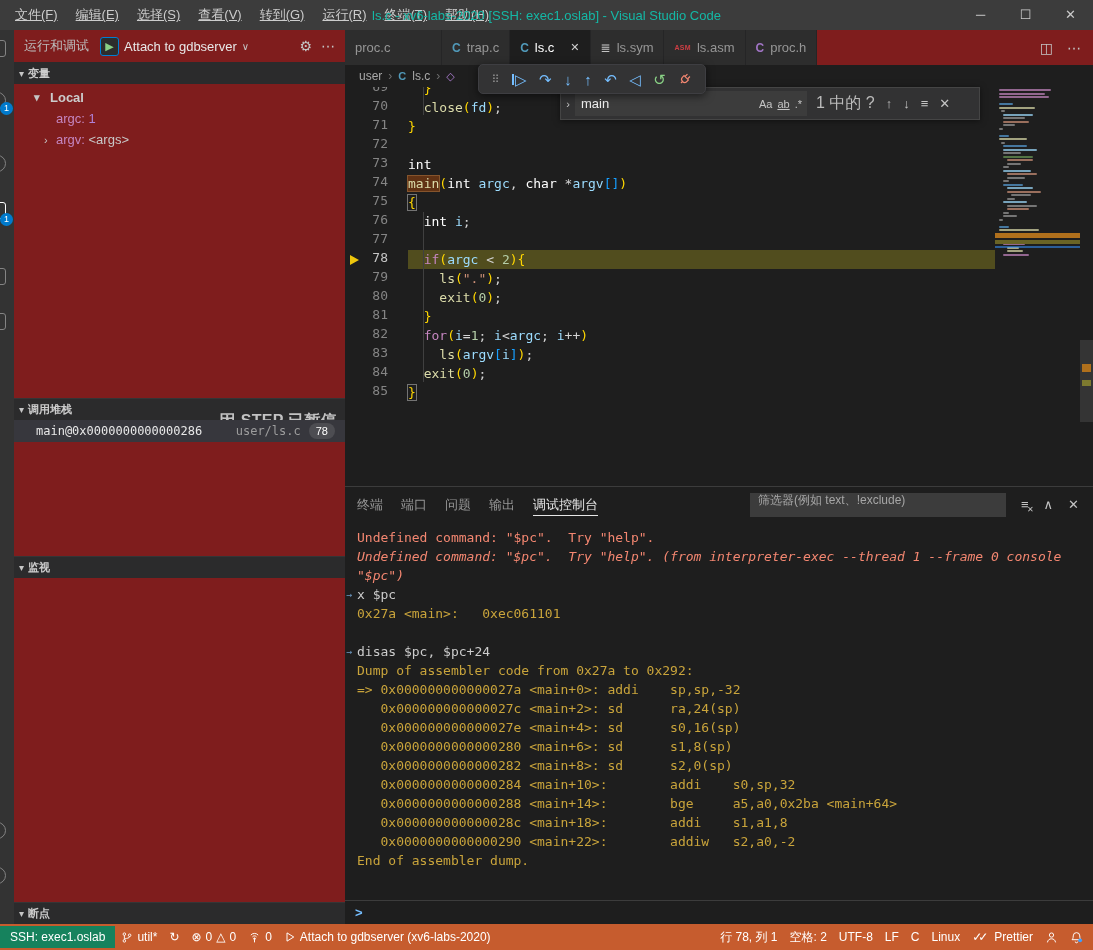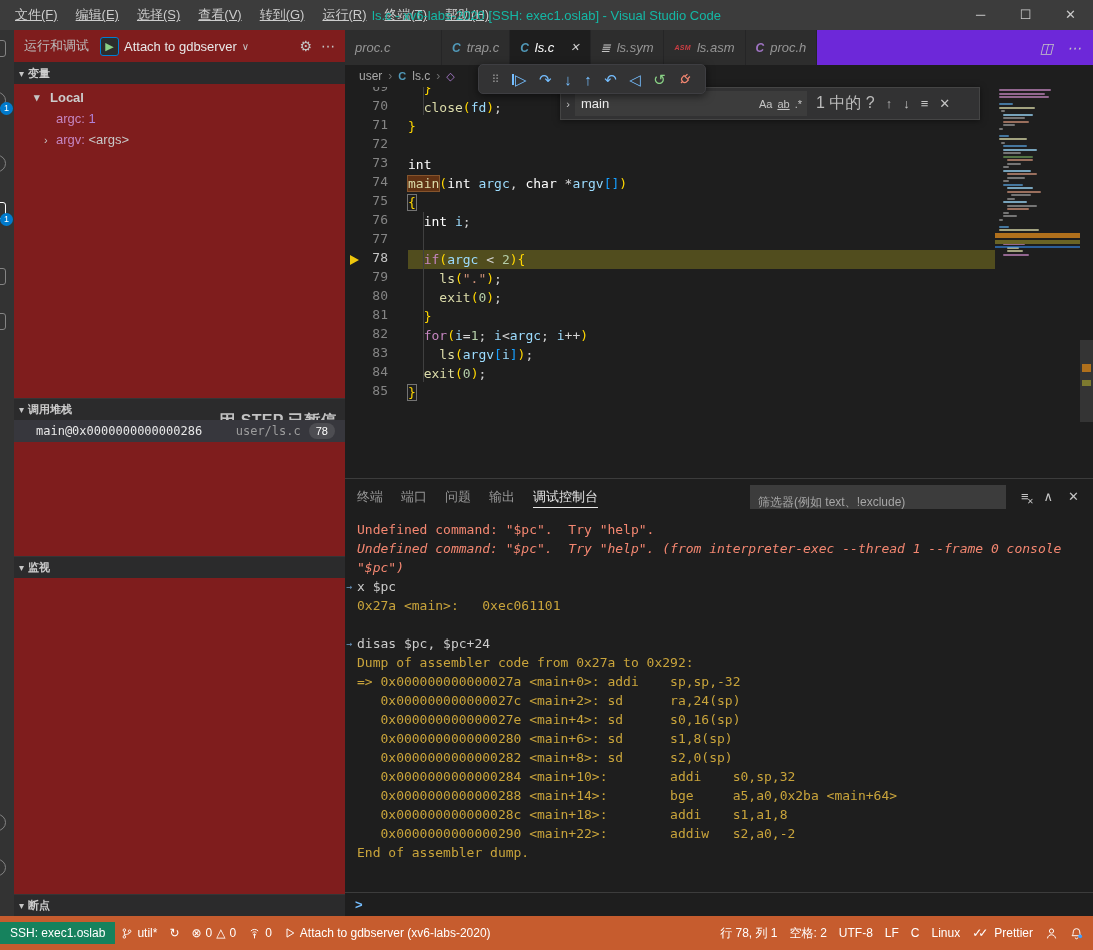--- a/index.html
+++ b/index.html
@@ -49,21 +49,21 @@
   .vval.num{color:#b180d7;}
   .cs-body{height:136px;flex:none;overflow:hidden;}
   .frame{height:22px;background:#37373d;display:flex;align-items:center;padding:0 10px 0 22px;font-family:"DejaVu Sans Mono",monospace;font-size:12px;}
   .fname{flex:1;color:#e8e8e8;white-space:nowrap;}
   .ffile{color:#9d9d9d;margin-right:8px;}
   .fline{background:#4d4d52;color:#ffffff;border-radius:10px;padding:0 7px;font-size:11px;line-height:16px;font-family:"Liberation Sans",sans-serif;}
   .watch-body{flex:1;}
 
   
   .editorcol{flex:1;display:flex;flex-direction:column;background:#1e1e1e;min-width:0;position:relative;}
-  .tabbar{height:35px;background:#6d28d9;display:flex;flex:none;font-style:italic;}
+  .tabbar{height:35px;background:#7f1d1d;display:flex;flex:none;}
   .tab{height:35px;display:flex;align-items:center;padding:0 10px;gap:6px;background:#2d2d2d;color:#969696;font-size:13px;border-right:1px solid #252526;white-space:nowrap;}
   .tab.noicon{width:97px;}
   .tab.active{background:#1e1e1e;color:#ffffff;}
   .ticon{font-weight:bold;font-size:12px;}
   .ticon.c-blue{color:#519aba;}
   .ticon.c-purple{color:#a074c4;}
   .ticon.sym{color:#c5c5c5;font-weight:normal;}
   .ticon.asm{color:#cc3e44;font-size:7px;letter-spacing:.3px;}
   .tclose{margin-left:10px;font-size:11px;color:#d0d0d0;}
   .tab-actions{margin-left:auto;display:flex;align-items:center;gap:14px;color:#c5c5c5;padding:0 12px;font-size:14px;}
@@ -122,39 +122,39 @@
   .sb-slider{position:absolute;top:253px;height:82px;left:0;right:0;background:rgba(121,121,121,.25);}
   .sb-m1{position:absolute;top:277px;height:8px;left:2px;right:2px;background:#b0701c;}
   .sb-m2{position:absolute;top:293px;height:6px;left:2px;right:2px;background:#7d7a2f;}
 
   
   .panel{height:438px;flex:none;background:#1e1e1e;border-top:1px solid #3c3c3c;display:flex;flex-direction:column;}
   .panel-hdr{height:35px;display:flex;align-items:center;padding:0 12px;flex:none;}
   .ptab{margin-right:18px;font-size:13px;color:#969696;height:35px;line-height:35px;position:relative;white-space:nowrap;}
   .ptab.active{color:#e7e7e7;}
   .ptab.active::after{content:"";position:absolute;left:0;right:0;bottom:6px;height:1px;background:#e7e7e7;}
-  .pfilter{margin-left:auto;width:256px;height:24px;background:#3c3c3c;display:flex;align-items:flex-end;padding:0 8px;}
+  .pfilter{margin-left:auto;width:256px;height:24px;background:#3c3c3c;display:flex;align-items:flex-start;padding:0 8px;}
   .pfilter input{width:100%;background:transparent;border:none;outline:none;color:#cccccc;font-size:12px;font-family:"Liberation Sans",sans-serif;}
   .pfilter input::placeholder{color:#a6a6a6;}
   .picons{display:flex;gap:15px;color:#c5c5c5;margin-left:15px;margin-right:2px;font-size:13px;align-items:center;}
   .pic-clear{position:relative;}
   .pic-clear .sub{position:absolute;right:-5px;bottom:-2px;font-size:8px;}
   .console{flex:1;overflow:hidden;padding:6px 0 0 12px;font-family:"DejaVu Sans Mono",monospace;font-size:13px;}
   .conline{height:19px;line-height:19px;white-space:pre;position:relative;}
   .c-err{color:#f48771;}
   .c-erri{color:#f48771;font-style:italic;}
   .c-out{color:#c9a43b;}
   .c-in{color:#cccccc;}
   .c-in::before{content:"→";position:absolute;left:-11px;top:0;color:#6e9bc5;font-size:10px;}
   .c-blank{height:19px;}
   .repl{height:24px;border-top:1px solid #3c3c3c;display:flex;align-items:center;padding-left:10px;flex:none;}
   .repl-chev{color:#75beff;font-weight:bold;font-size:13px;}
 
   
-  .statusbar{height:34px;background:#c65c2e;display:flex;align-items:center;color:#ffffff;font-size:12px;flex:none;white-space:nowrap;}
+  .statusbar{height:26px;background:#c65c2e;display:flex;align-items:center;color:#ffffff;font-size:12px;flex:none;white-space:nowrap;}
   .remote{background:#16825d;height:22px;display:flex;align-items:center;padding:0 10px;flex:none;}
   .sb-item{display:flex;align-items:center;gap:4px;padding:0 6px;}
   .sb-right{margin-left:auto;display:flex;align-items:center;}
   .sb-svg{display:flex;align-items:center;}
   .dblcheck{letter-spacing:-4px;margin-right:6px;}
 </style>
 </head>
 <body>
 
 <div id="app">

